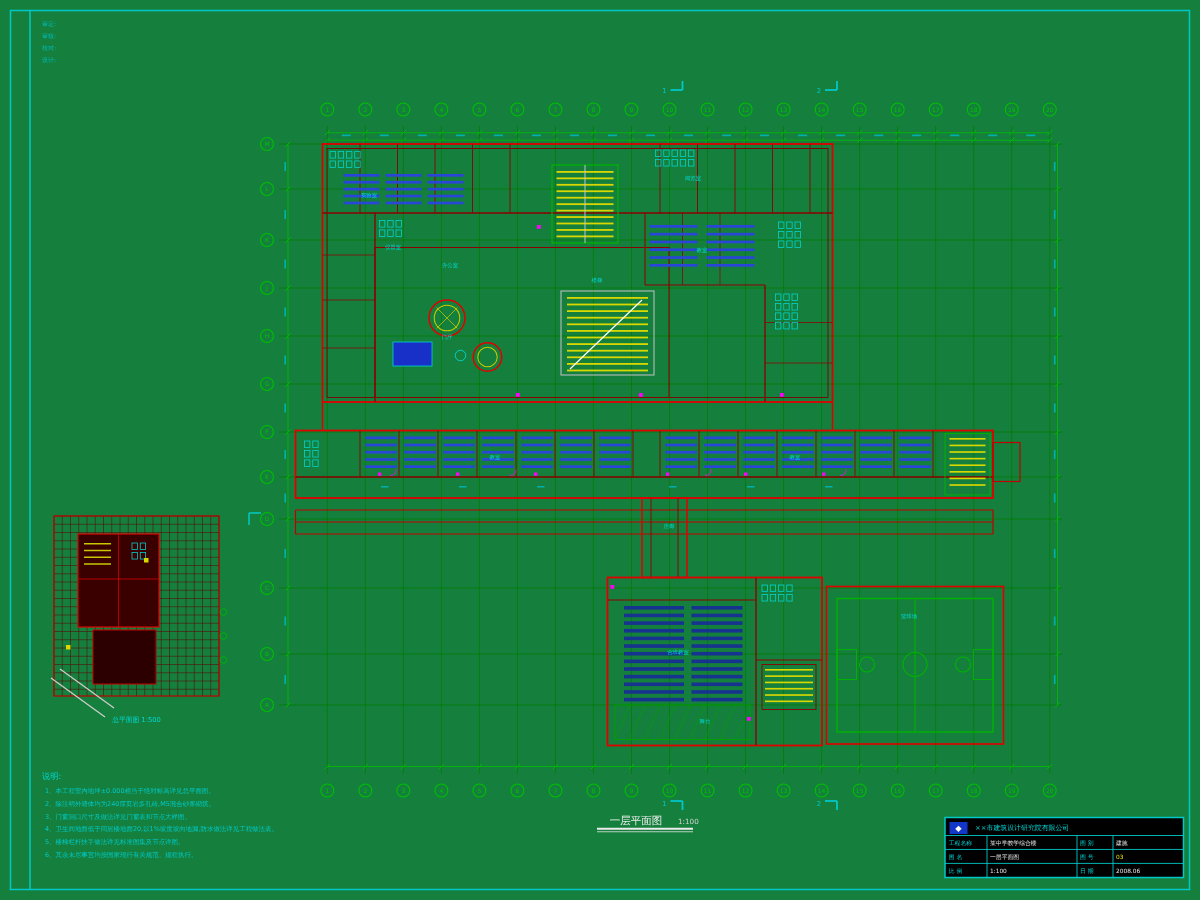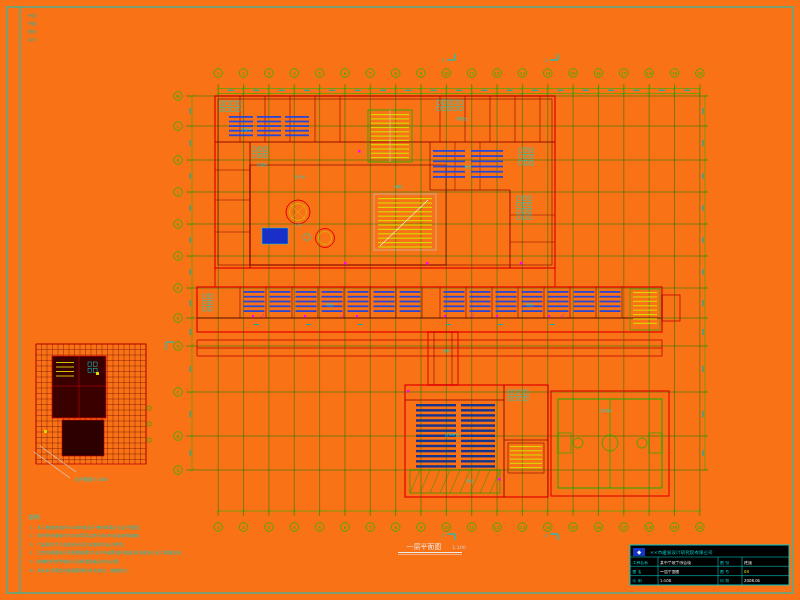--- a/index.html
+++ b/index.html
@@ -1,16 +1,16 @@
 <!DOCTYPE html>
 <html><head>
 <meta charset="utf-8">
 <style>
   html,body{margin:0;padding:0;background:#000;}
-  #screen{position:relative;width:800px;height:600px;background:#f97316;overflow:hidden;
+  #screen{position:relative;width:800px;height:600px;background:#15803d;overflow:hidden;
           font-family:"DejaVu Sans","Liberation Sans",sans-serif;}
   #cad{position:absolute;left:0;top:0;}
   #cad text{font-family:"DejaVu Sans","Liberation Sans",sans-serif;}
 </style>
 </head>
 <body>
 
 <div id="screen">
 <svg id="cad" width="800" height="600" viewBox="0 0 800 600">
 

